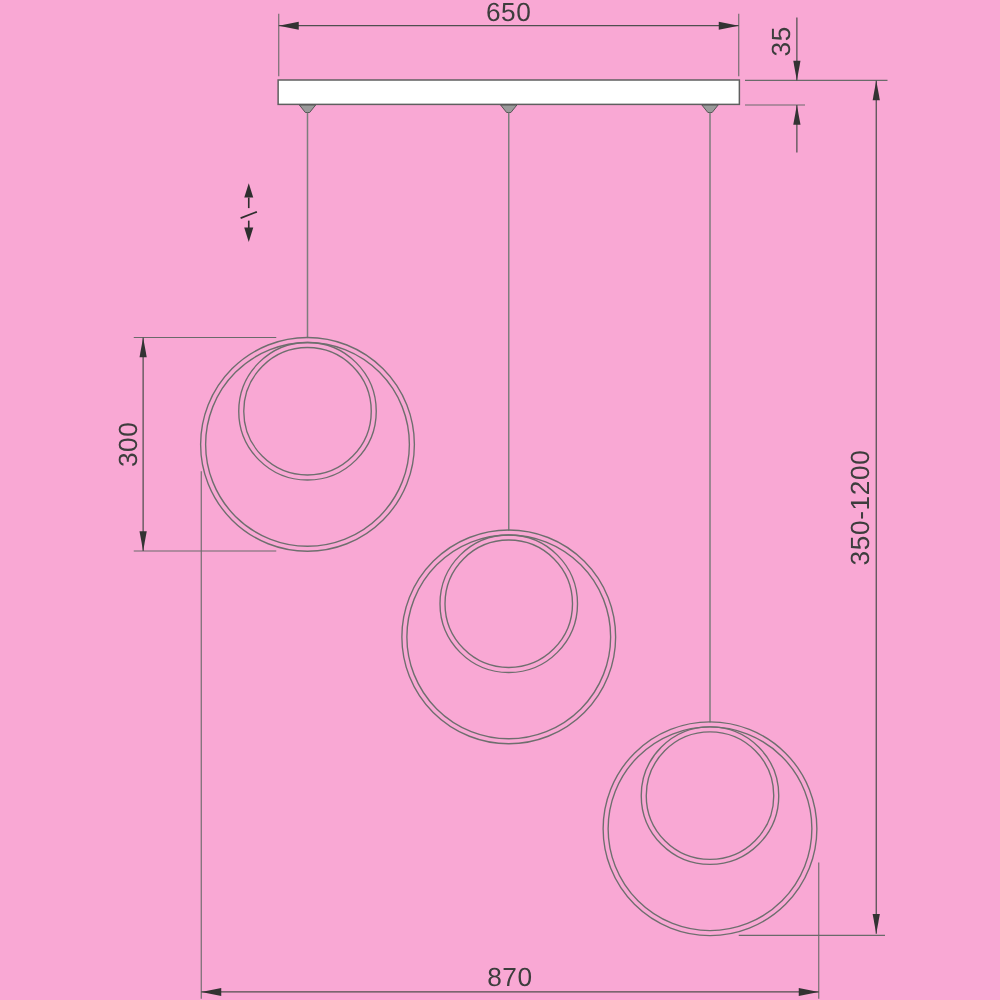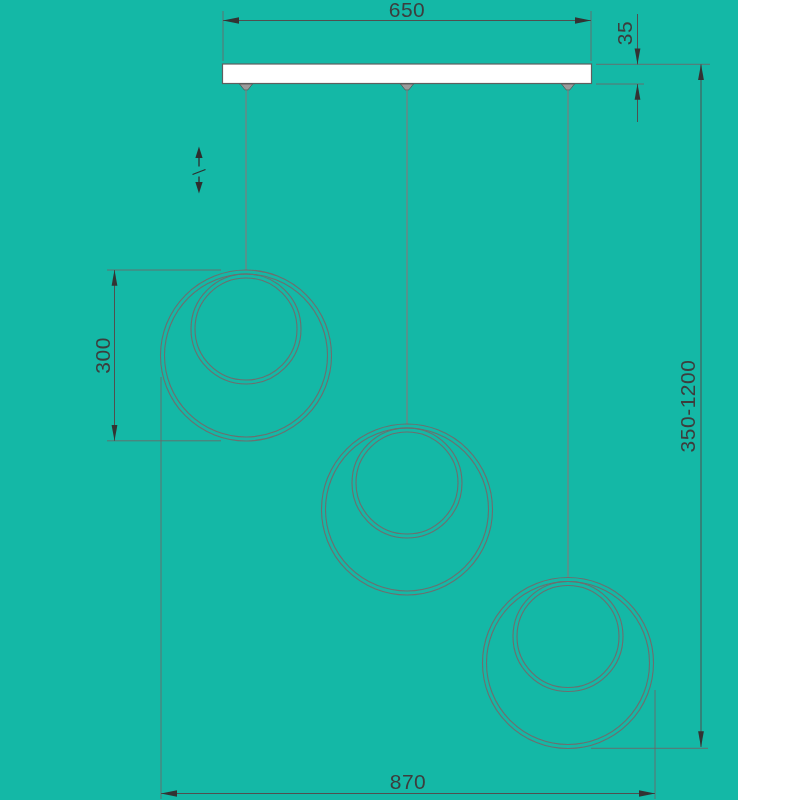--- a/index.html
+++ b/index.html
@@ -3,23 +3,23 @@
 <meta charset="utf-8">
 <style>
   html, body {
     margin: 0;
     padding: 0;
     background: #ffffff;
     font-family: "Liberation Sans", sans-serif;
   }
   .canvas {
     position: relative;
-    width: 738px;
+    width: 800px;
     height: 800px;
-    background: #14b8a6;
+    background: #f9a8d4;
     overflow: hidden;
   }
   svg { display: block; }
   .outline     { fill: none; stroke: #6e6e6e; stroke-width: 1.1; }
   .bar         { fill: #ffffff; stroke: #5f5f5f; stroke-width: 1.2; }
   .cable       { stroke: #7d7d7d; stroke-width: 1.2; fill: none; }
   .cone        { fill: #9a9a9a; stroke: #555555; stroke-width: 0.8; }
   .dim         { stroke: #4f4f4f; stroke-width: 1; fill: none; }
   .ext         { stroke: #6a6a6a; stroke-width: 0.9; fill: none; }
   .arrow       { fill: #333333; stroke: none; }

